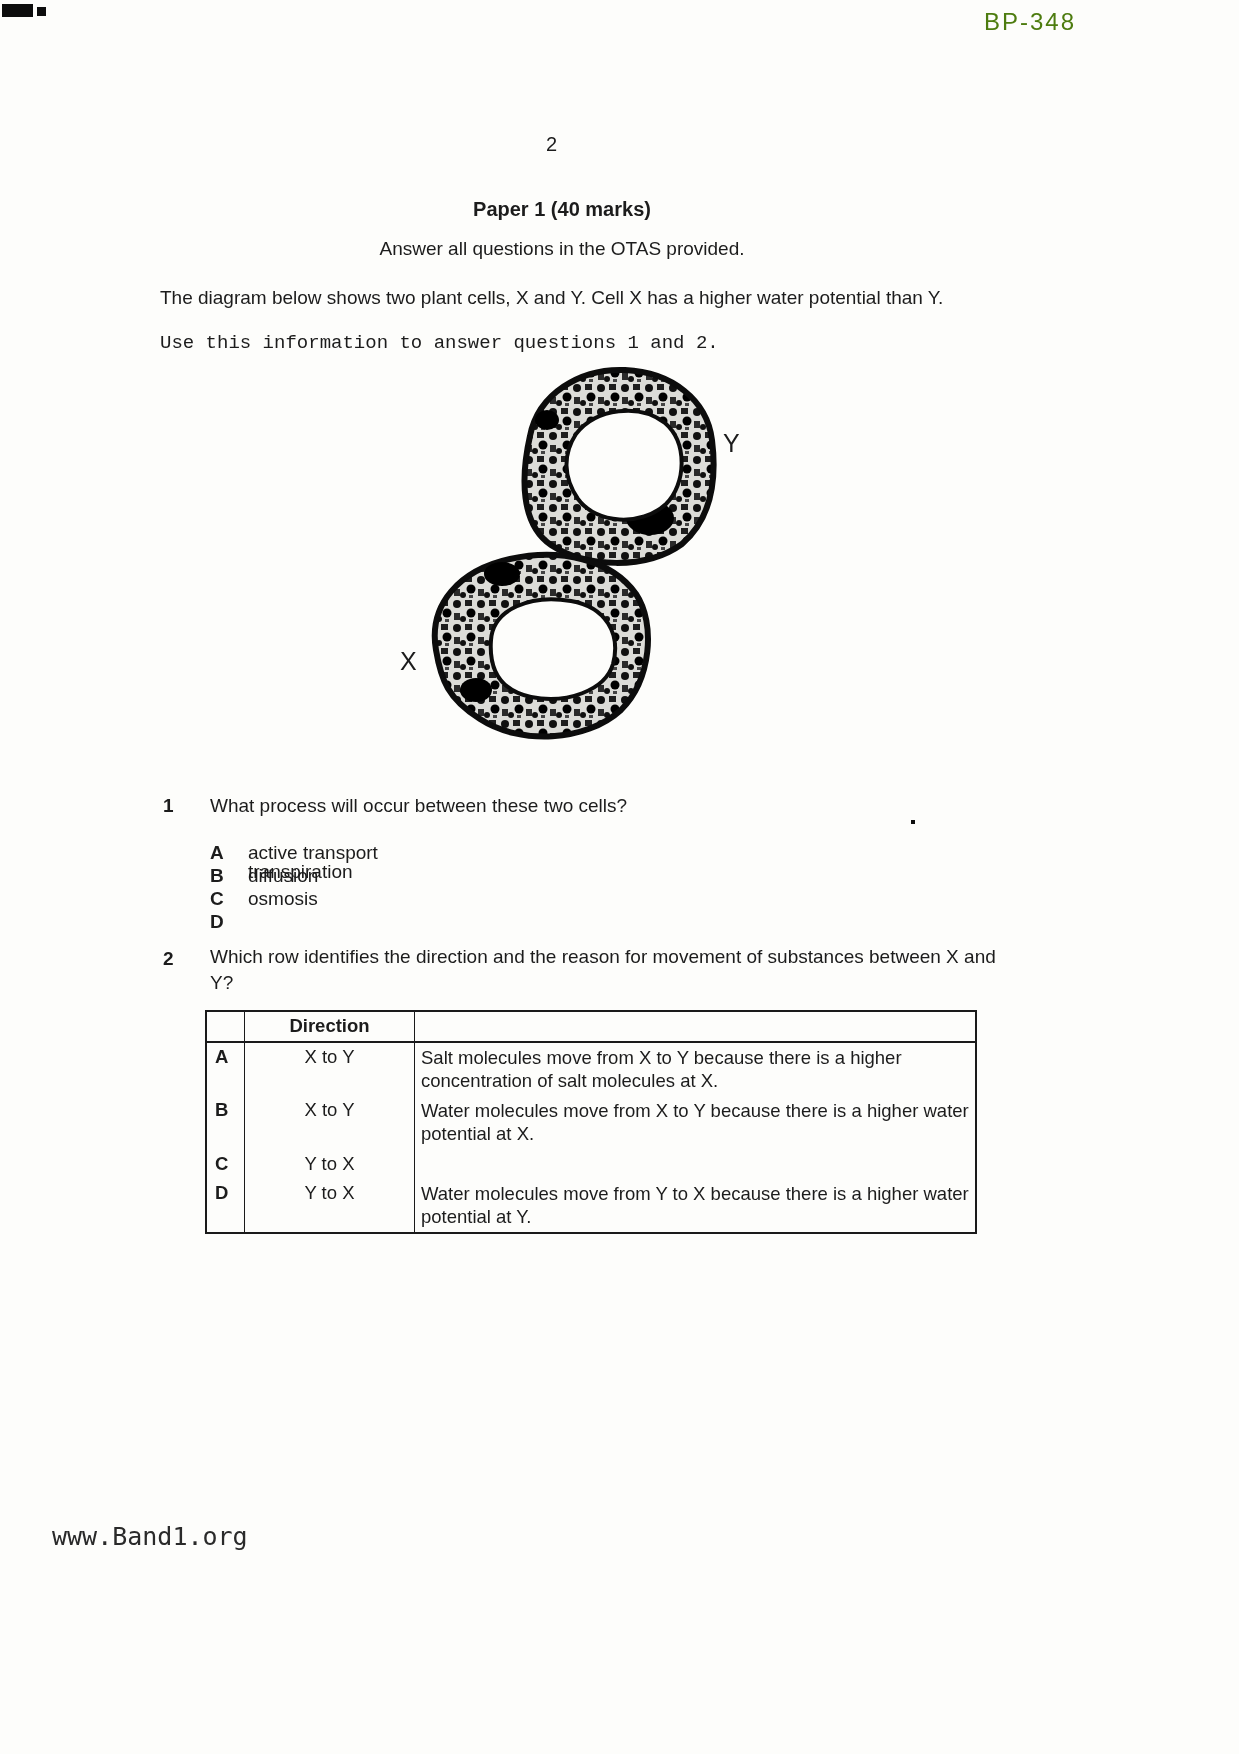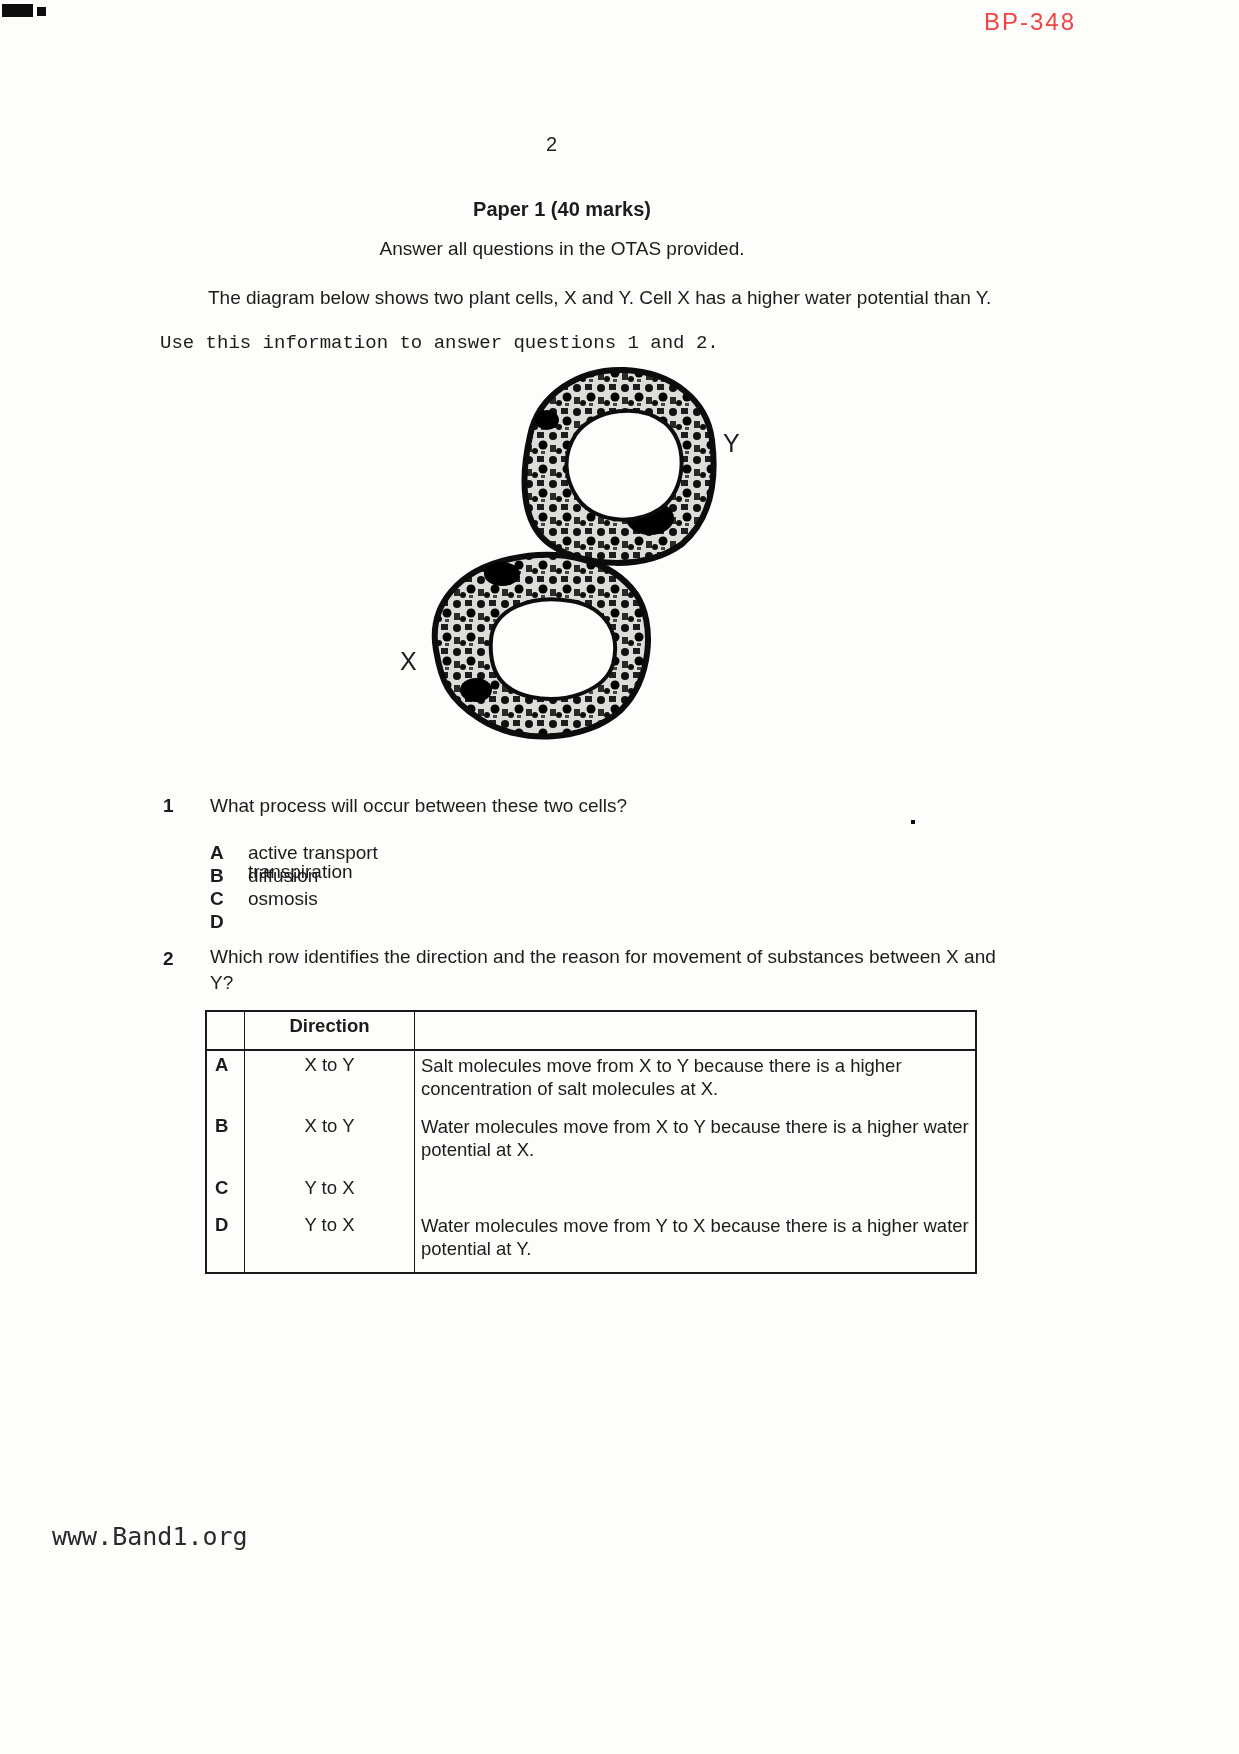--- a/index.html
+++ b/index.html
@@ -8,21 +8,21 @@
     position:relative;
     width:1239px; height:1754px;
     margin:0 auto;
     background:#fdfdfb;
     font-family:"Liberation Sans", sans-serif;
     color:#1c1c1c;
     overflow:hidden;
   }
   .abs { position:absolute; }
   .artifact { background:#0d0d0d; }
-  .doc-code { font-size:24px; letter-spacing:2px; color:#ef4444; }
+  .doc-code { font-size:24px; letter-spacing:2px; color:#4d7c0f; }
   .page-num { font-size:20px; }
   .paper-title { font-weight:bold; font-size:20px; text-align:center; width:1124px; left:0; }
   .instr { font-size:19px; text-align:center; width:1124px; left:0; }
   .intro { font-size:19px; left:160px; }
   .q-num { font-weight:bold; font-size:19px; left:163px; }
   .q-text { font-size:19px; left:210px; }
   .opt-letter { font-weight:bold; font-size:19px; left:210px; }
   .opt-text { font-size:19px; left:248px; }
   
   .mcq-table {
@@ -31,21 +31,21 @@
     border-bottom:2px solid #1a1a1a;
     border-left:2px solid #1a1a1a;
     border-right:2px solid #1a1a1a;
     font-size:18.5px;
   }
   .trow { display:flex; align-items:stretch; }
   .trow.header {
     border-bottom:2px solid #1a1a1a;
     font-weight:bold;
   }
-  .tcell { padding:3px 6px 12px 6px; }
+  .tcell { padding:3px 6px 4px 6px; }
   .tcell.letter {
     width:38px; flex:0 0 38px;
     border-right:1.5px solid #1a1a1a;
     font-weight:bold; text-align:left; padding-left:8px;
   }
   .tcell.dir {
     width:170px; flex:0 0 170px;
     border-right:1.5px solid #1a1a1a;
     text-align:center;
   }
@@ -63,21 +63,21 @@
   <div class="abs artifact" style="left:911px; top:820px; width:4px; height:4px;"></div>
 
   <div class="abs doc-code" style="left:984px; top:8px;">BP-348</div>
 
   <div class="abs page-num" style="left:546px; top:133px;">2</div>
 
   <div class="abs paper-title" style="top:198px;">Paper 1 (40 marks)</div>
 
   <div class="abs instr" style="top:238px;">Answer all questions in the OTAS provided.</div>
 
-  <div class="abs intro" style="top:287px; width:960px;margin-left:48px;">The diagram below shows two plant cells, X and Y. Cell X has a higher water potential than Y.</div>
+  <div class="abs intro" style="top:287px; width:960px;">The diagram below shows two plant cells, X and Y. Cell X has a higher water potential than Y.</div>
   <div class="abs intro" style="top:332px; width:960px;font-family:Liberation Mono, monospace;">Use this information to answer questions 1 and 2.</div>
 
   <svg class="abs" style="left:380px; top:358px;" width="430" height="420" viewBox="0 0 430 420">
     <defs>
       <pattern id="speckle" width="24" height="24" patternUnits="userSpaceOnUse">
         <rect width="24" height="24" fill="#dcdcd8"></rect>
         <circle cx="5" cy="6" r="4" fill="#101010"></circle>
         <rect x="13" y="2" width="7" height="6" fill="#1e1e1e"></rect>
         <circle cx="19" cy="15" r="4.5" fill="#000"></circle>
         <rect x="2" y="15" width="6" height="7" fill="#2a2a2a"></rect>

